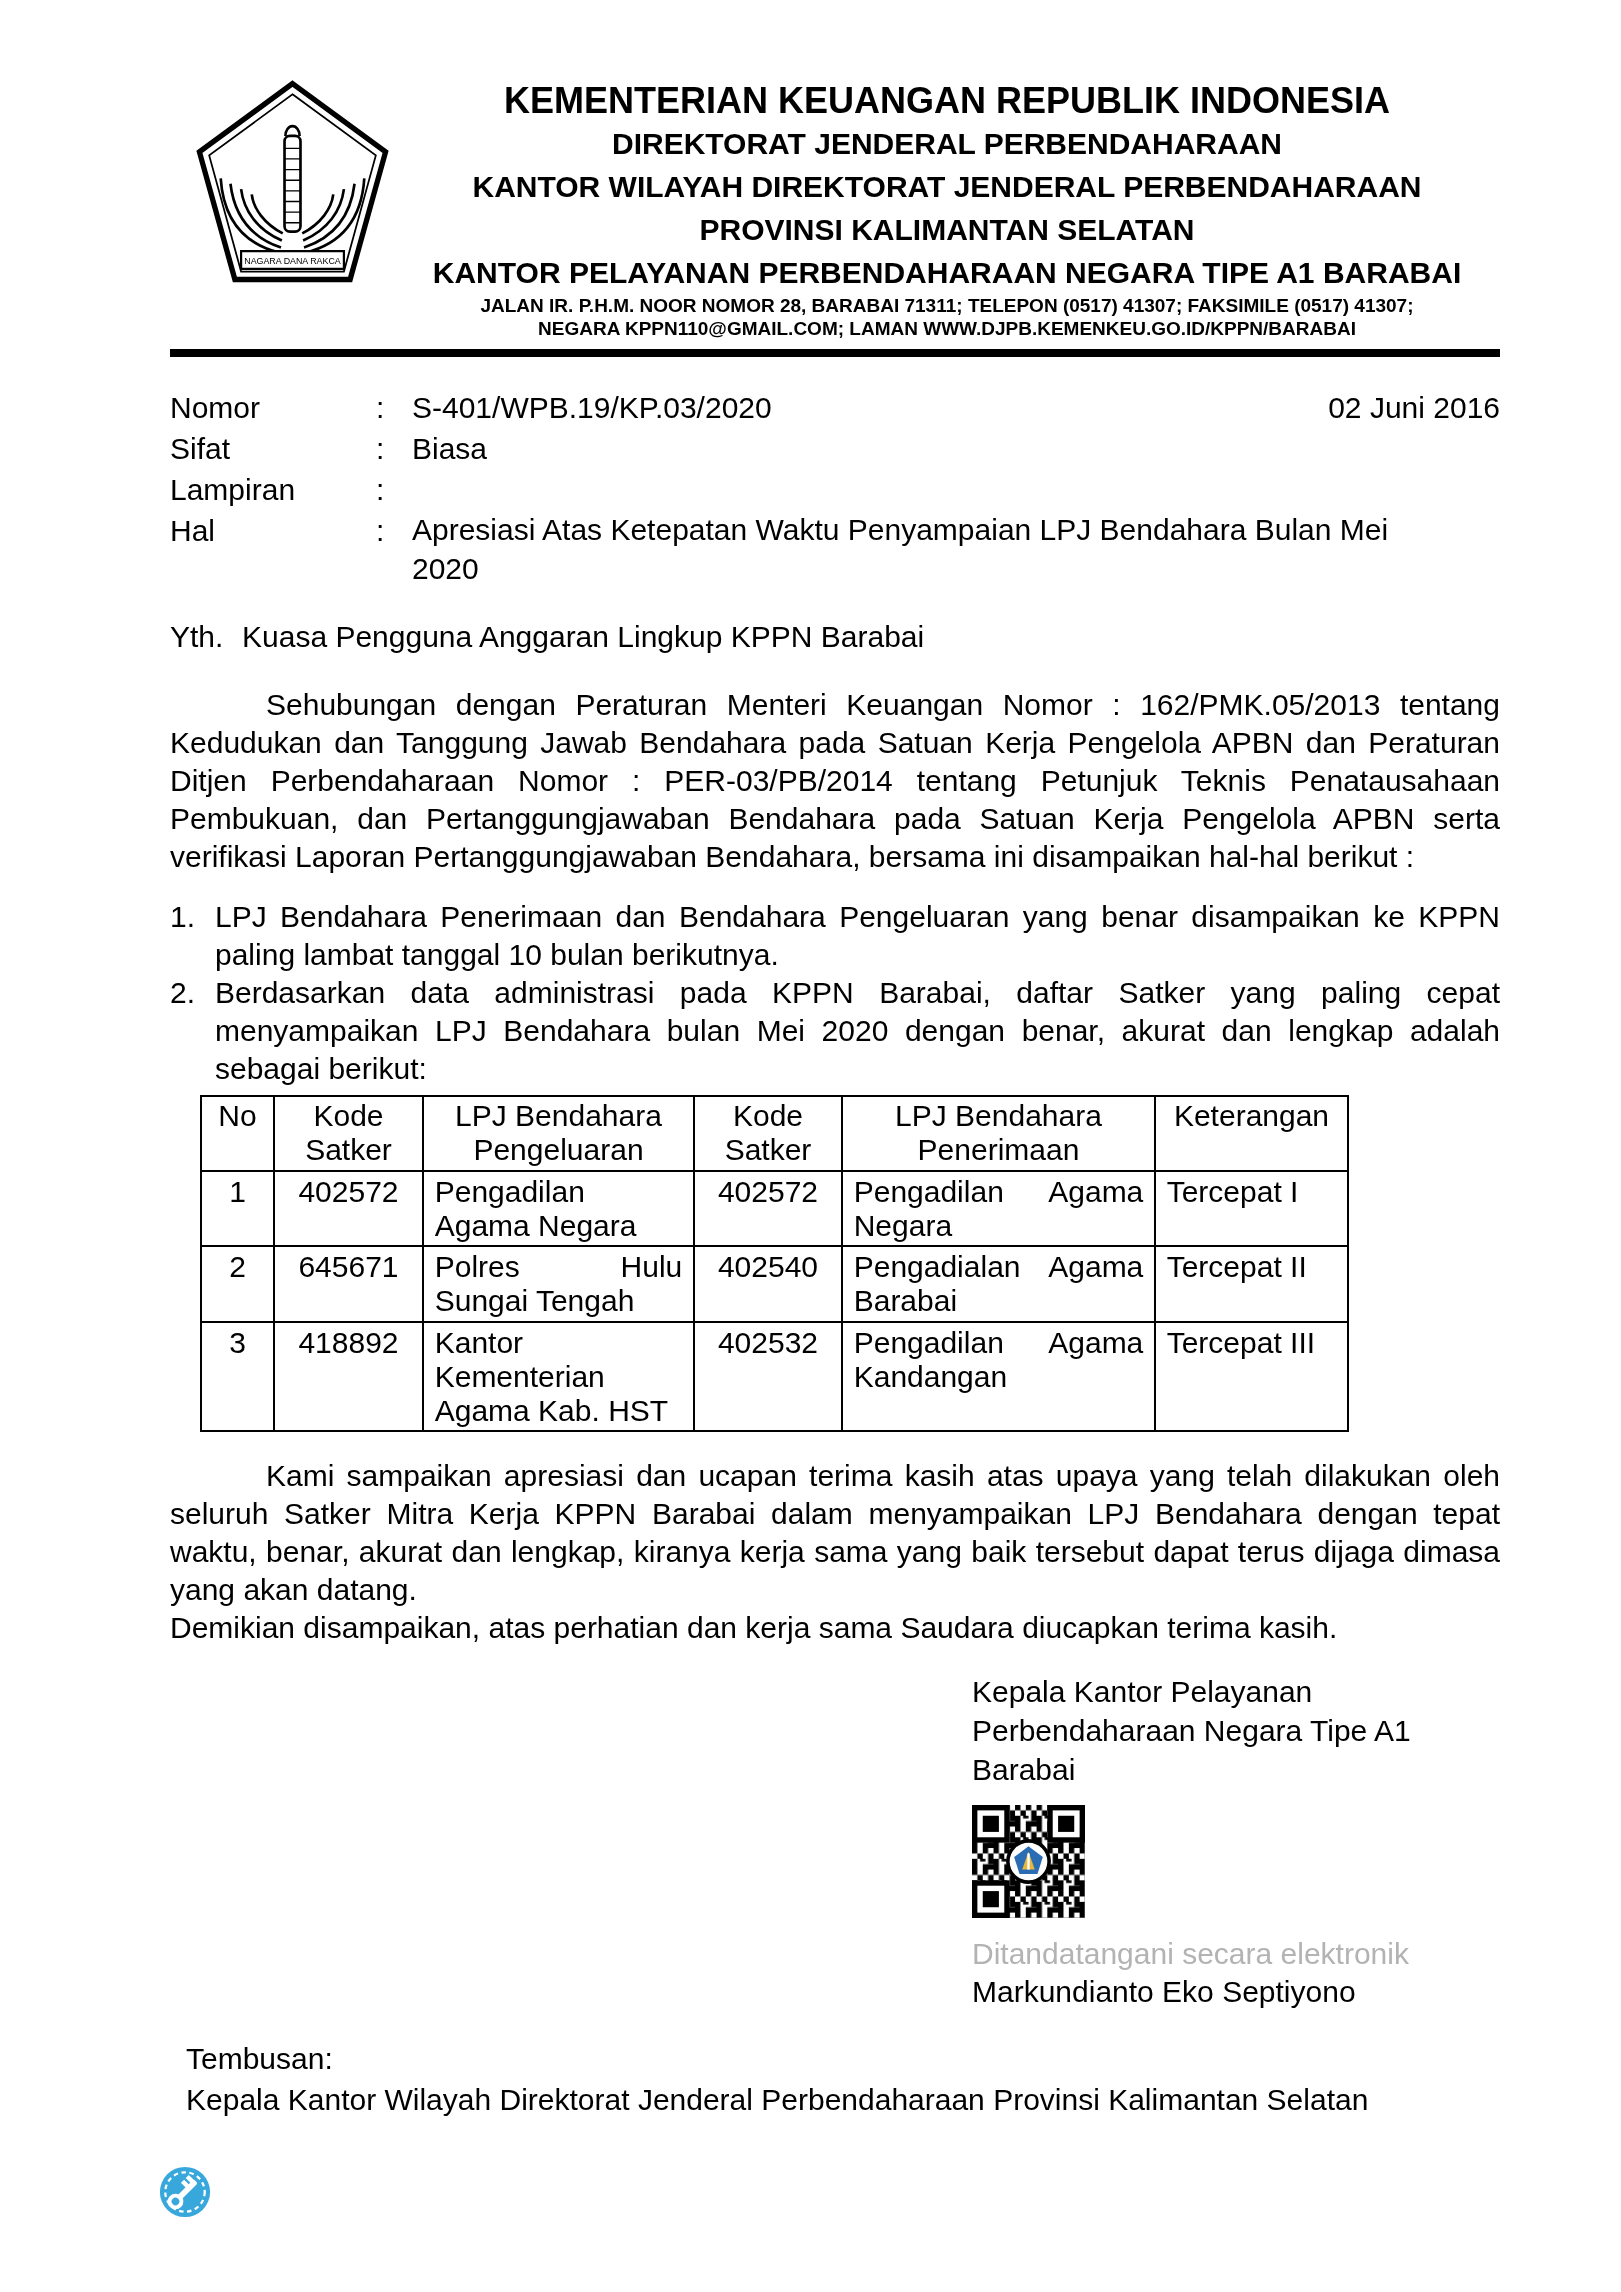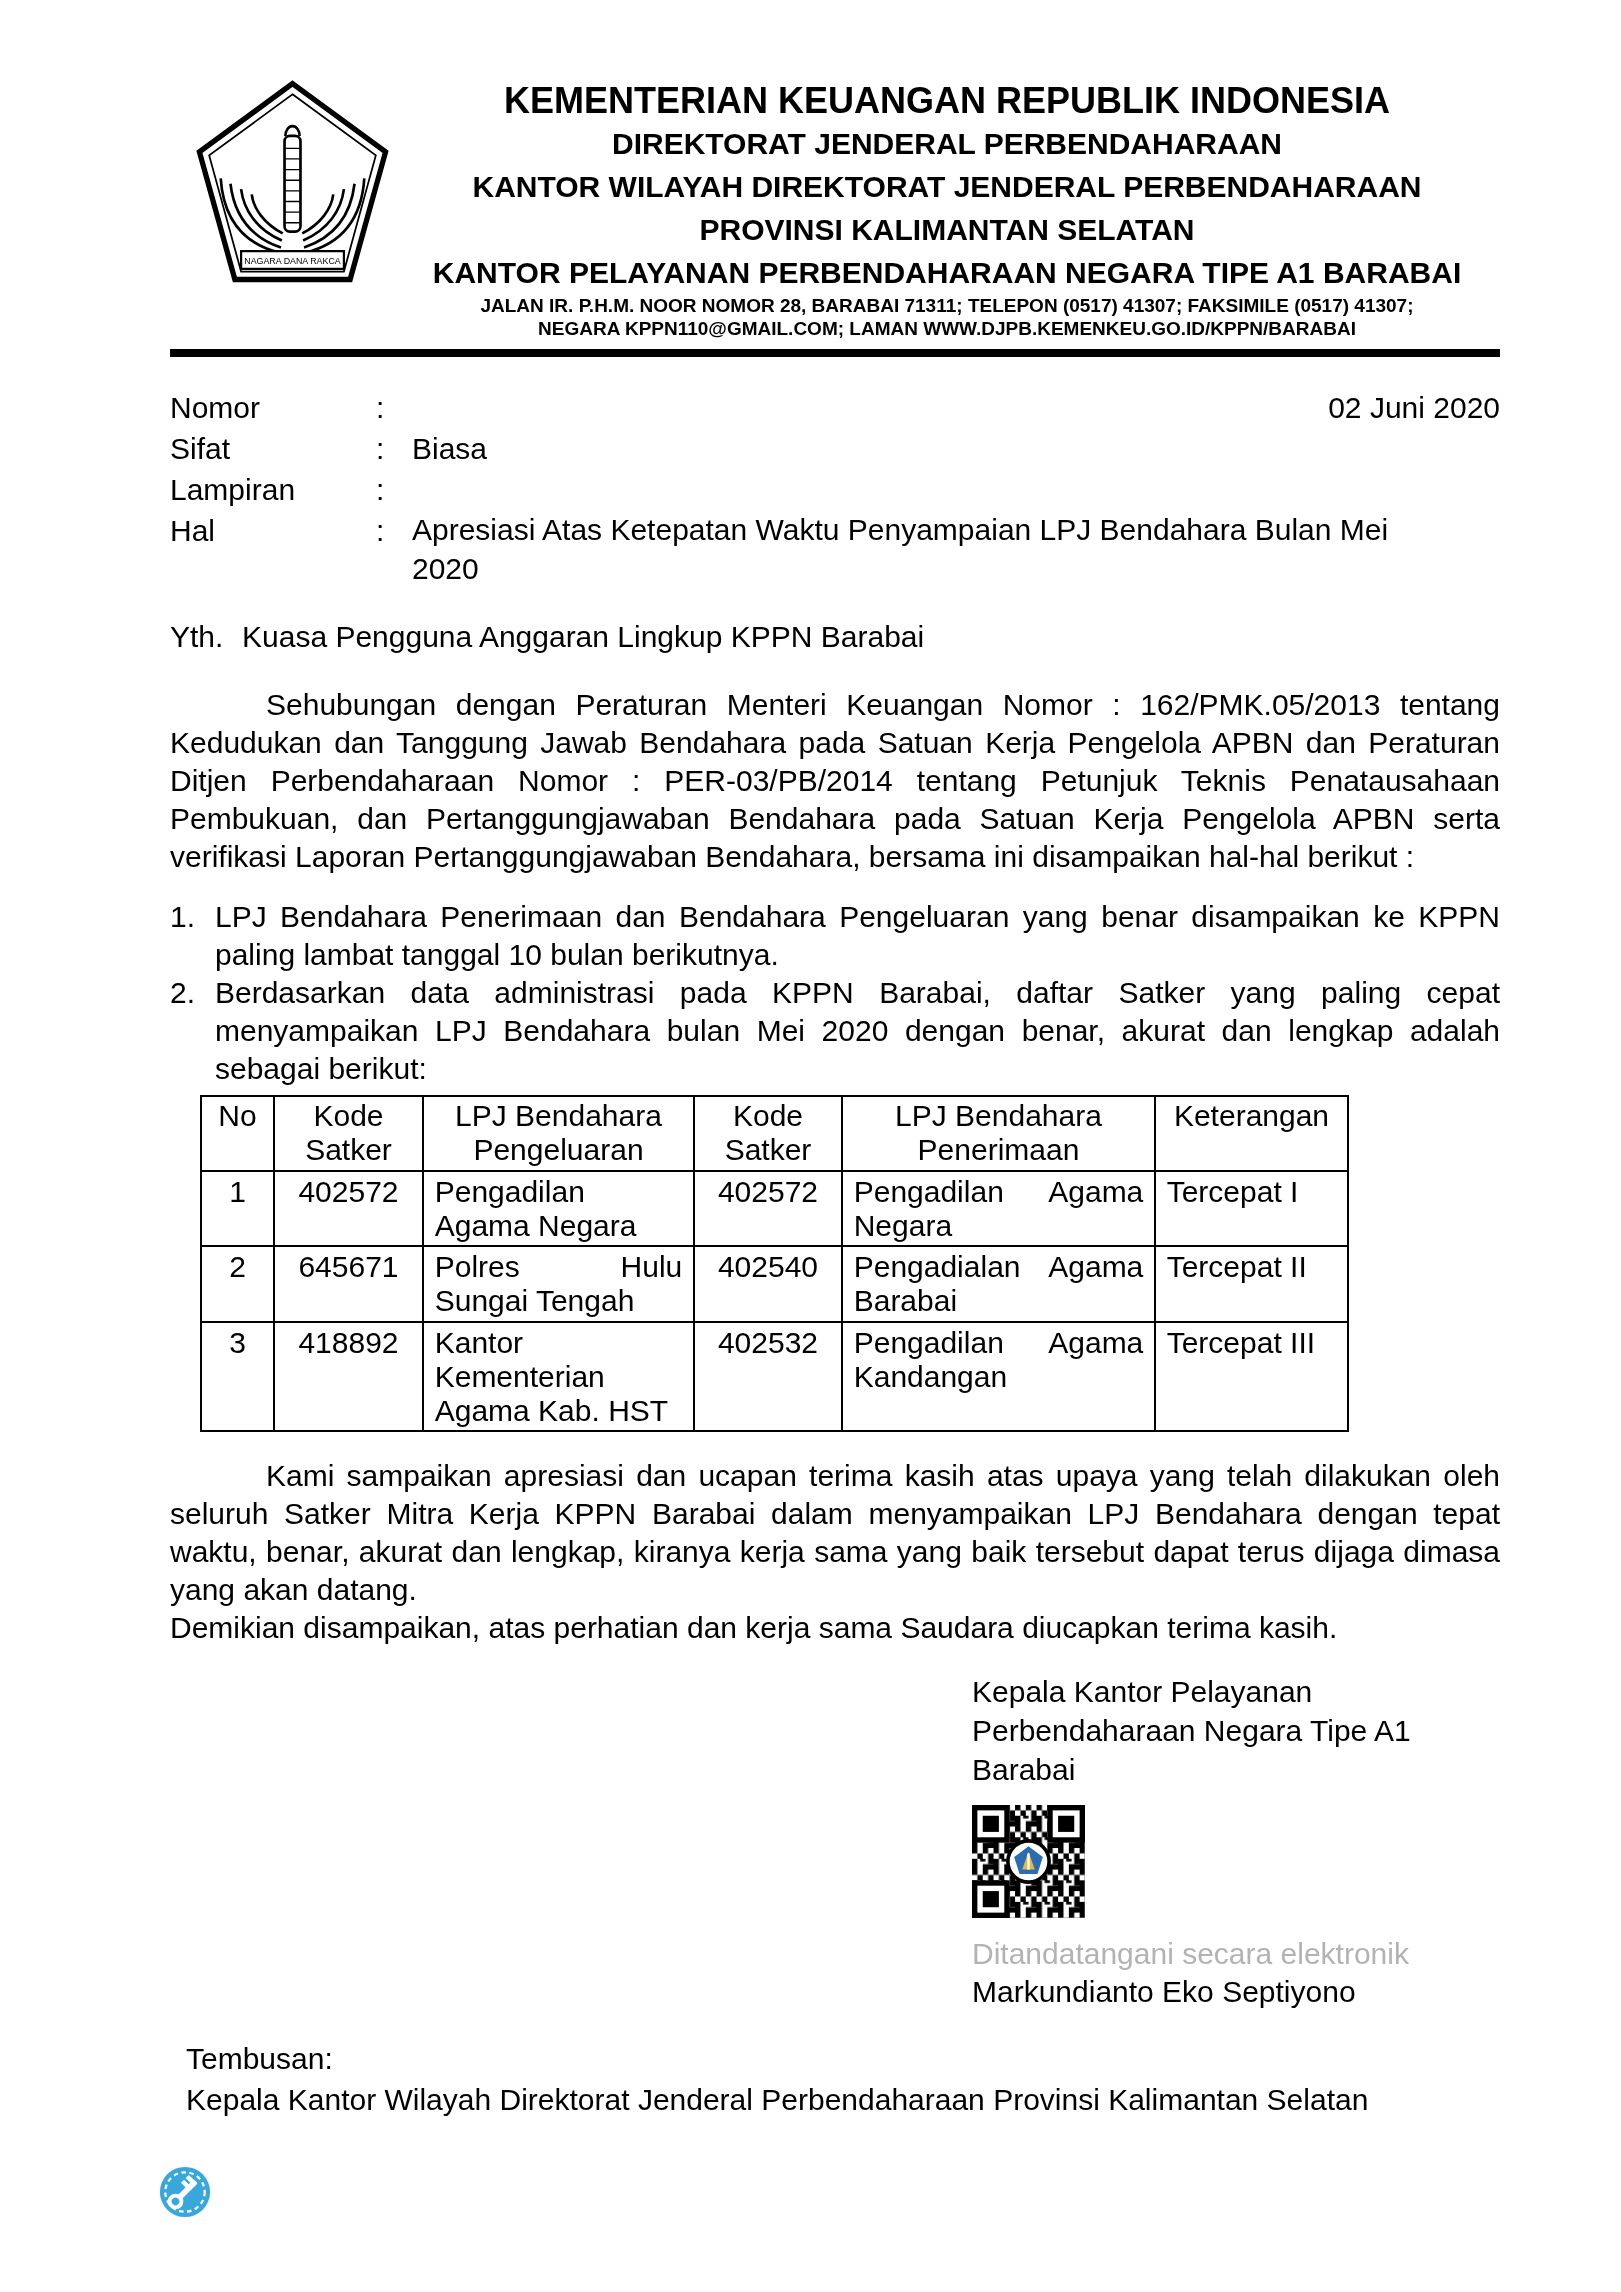--- a/index.html
+++ b/index.html
@@ -103,21 +103,22 @@
       <div class="lh-addr">JALAN IR. P.H.M. NOOR NOMOR 28, BARABAI 71311; TELEPON (0517) 41307; FAKSIMILE (0517) 41307;</div>
       <div class="lh-addr">NEGARA KPPN110@GMAIL.COM; LAMAN WWW.DJPB.KEMENKEU.GO.ID/KPPN/BARABAI</div>
     </div>
   </div>
   <div class="header-rule"></div>
 
   <div class="meta">
     <div class="meta-row">
       <span class="meta-label">Nomor</span>
       <span class="meta-colon">:</span>
-      <span class="meta-date">02 Juni 2020</span>
+      <span class="meta-value">S-401/WPB.19/KP.03/2020</span>
+      <span class="meta-date">02 Juni 2016</span>
     </div>
     <div class="meta-row">
       <span class="meta-label">Sifat</span>
       <span class="meta-colon">:</span>
       <span class="meta-value">Biasa</span>
     </div>
     <div class="meta-row">
       <span class="meta-label">Lampiran</span>
       <span class="meta-colon">:</span>
       <span class="meta-value"></span>

